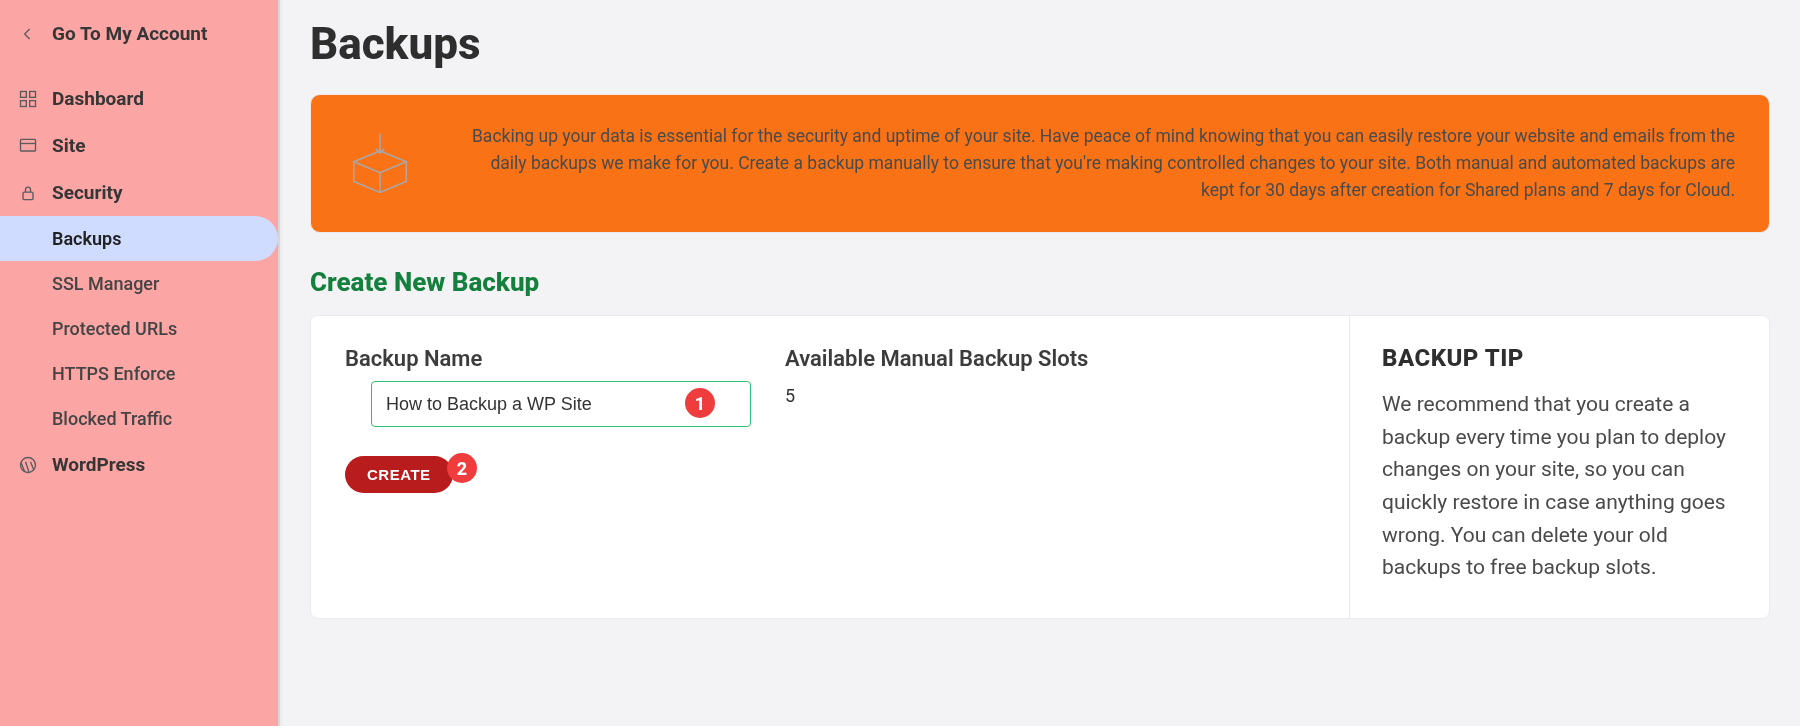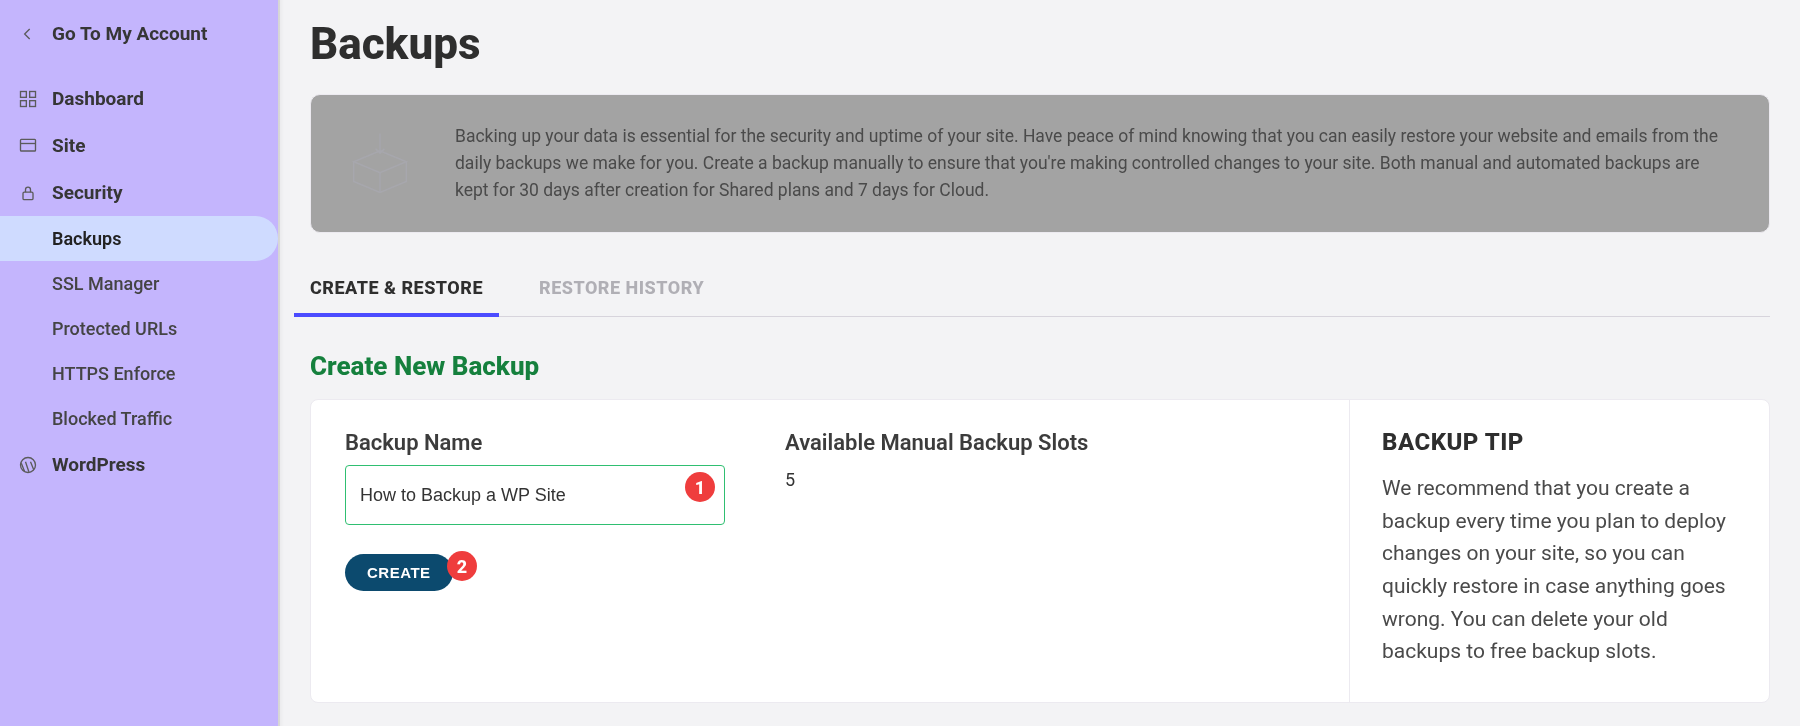--- a/index.html
+++ b/index.html
@@ -9,21 +9,21 @@
     color: #333;
     width: 1800px;
     height: 726px;
     overflow: hidden;
     display: flex;
   }
 
   
   .sidebar {
     width: 280px;
-    background: #c4b5fd;
+    background: #fca5a5;
     border-right: 2px solid #e0e0e0;
     padding-top: 10px;
     flex-shrink: 0;
     position: relative;
   }
   .sidebar::after {
     content:"";
     position:absolute;
     right:-6px;
     top:0;
@@ -69,23 +69,24 @@
     overflow:auto;
   }
   .page-title {
     font-size: 44px;
     font-weight: 800;
     color:#2e2e2e;
     margin: 8px 0 24px 0;
   }
 
   .card {
-    background:#a3a3a3;
+    background:#f97316;
     border-radius:10px;
     border:1px solid #eceaf0;
+    text-align:right;
   }
 
   .info-card {
     display:flex;
     align-items:center;
     gap: 40px;
     padding: 28px 34px;
   }
   .info-card .illus { width:120px; display:flex; justify-content:center; }
   .info-card .illus svg { width:70px; height:70px; stroke:#a7a7ad; fill:none; stroke-width:1.4; }
@@ -147,27 +148,28 @@
   .form-row { display:flex; gap:60px; }
   .field { flex:0 0 380px; }
   .field-label {
     font-size:22px;
     color:#3c3c3c;
     font-weight:600;
     margin-bottom:10px;
   }
   .text-input {
     width:100%;
-    height:60px;
+    height:46px;
     border:1.5px solid #2fbf71;
     border-radius:4px;
     padding: 0 14px;
     font-size:18px;
     color:#333;
     outline:none;
+    margin-left:26px;
   }
   .slots-block .slots-value {
     font-size:18px;
     color:#333;
     margin-top:14px;
   }
 
   .field-wrap { position:relative; }
   .badge {
     position:absolute;
@@ -179,21 +181,21 @@
     font-size:18px;
     display:flex;
     align-items:center;
     justify-content:center;
   }
   .badge.b1 { top:7px; right:10px; }
   .badge.b2 { left:102px; top:0; }
 
   .actions { margin-top:26px; position:relative; display:flex; align-items:center; gap:14px; height:42px;}
   .btn-primary {
-    background:#0c4a6e;
+    background:#b91c1c;
     color:#fff;
     border:none;
     border-radius:22px;
     padding: 10px 22px;
     font-size:15px;
     font-weight:800;
     letter-spacing:0.5px;
     cursor:pointer;
   }
 
@@ -295,28 +297,20 @@
         <path d="M32 4v18"></path>
           <path d="M28 18l4 4 4-4"></path>
         <path d="M8 30l24-10 24 10-24 10z"></path>
         <path d="M8 30v18l24 10 24-10V30"></path>
         <path d="M32 40v18"></path>
       </svg>
     </div>
     <p class="info-text">Backing up your data is essential for the security and uptime of your site. Have peace of mind knowing that you can easily restore your website and emails from the daily backups we make for you. Create a backup manually to ensure that you're making controlled changes to your site. Both manual and automated backups are kept for 30 days after creation for Shared plans and 7 days for Cloud.</p>
   </section>
 
-  <div class="tabs">
-    <div class="tab active">
-      <span>CREATE &amp; RESTORE</span>
-    </div>
-    <div class="tab">
-      <span>RESTORE HISTORY</span>
-    </div>
-  </div>
 
   <h2 class="section-title">Create New Backup</h2>
 
   <div class="panels">
     <div class="panel-left">
       <div class="form-row">
         <div class="field">
           <div class="field-label">Backup Name</div>
           <div class="field-wrap">
             <input class="text-input" type="text" value="How to Backup a WP Site" style="">

